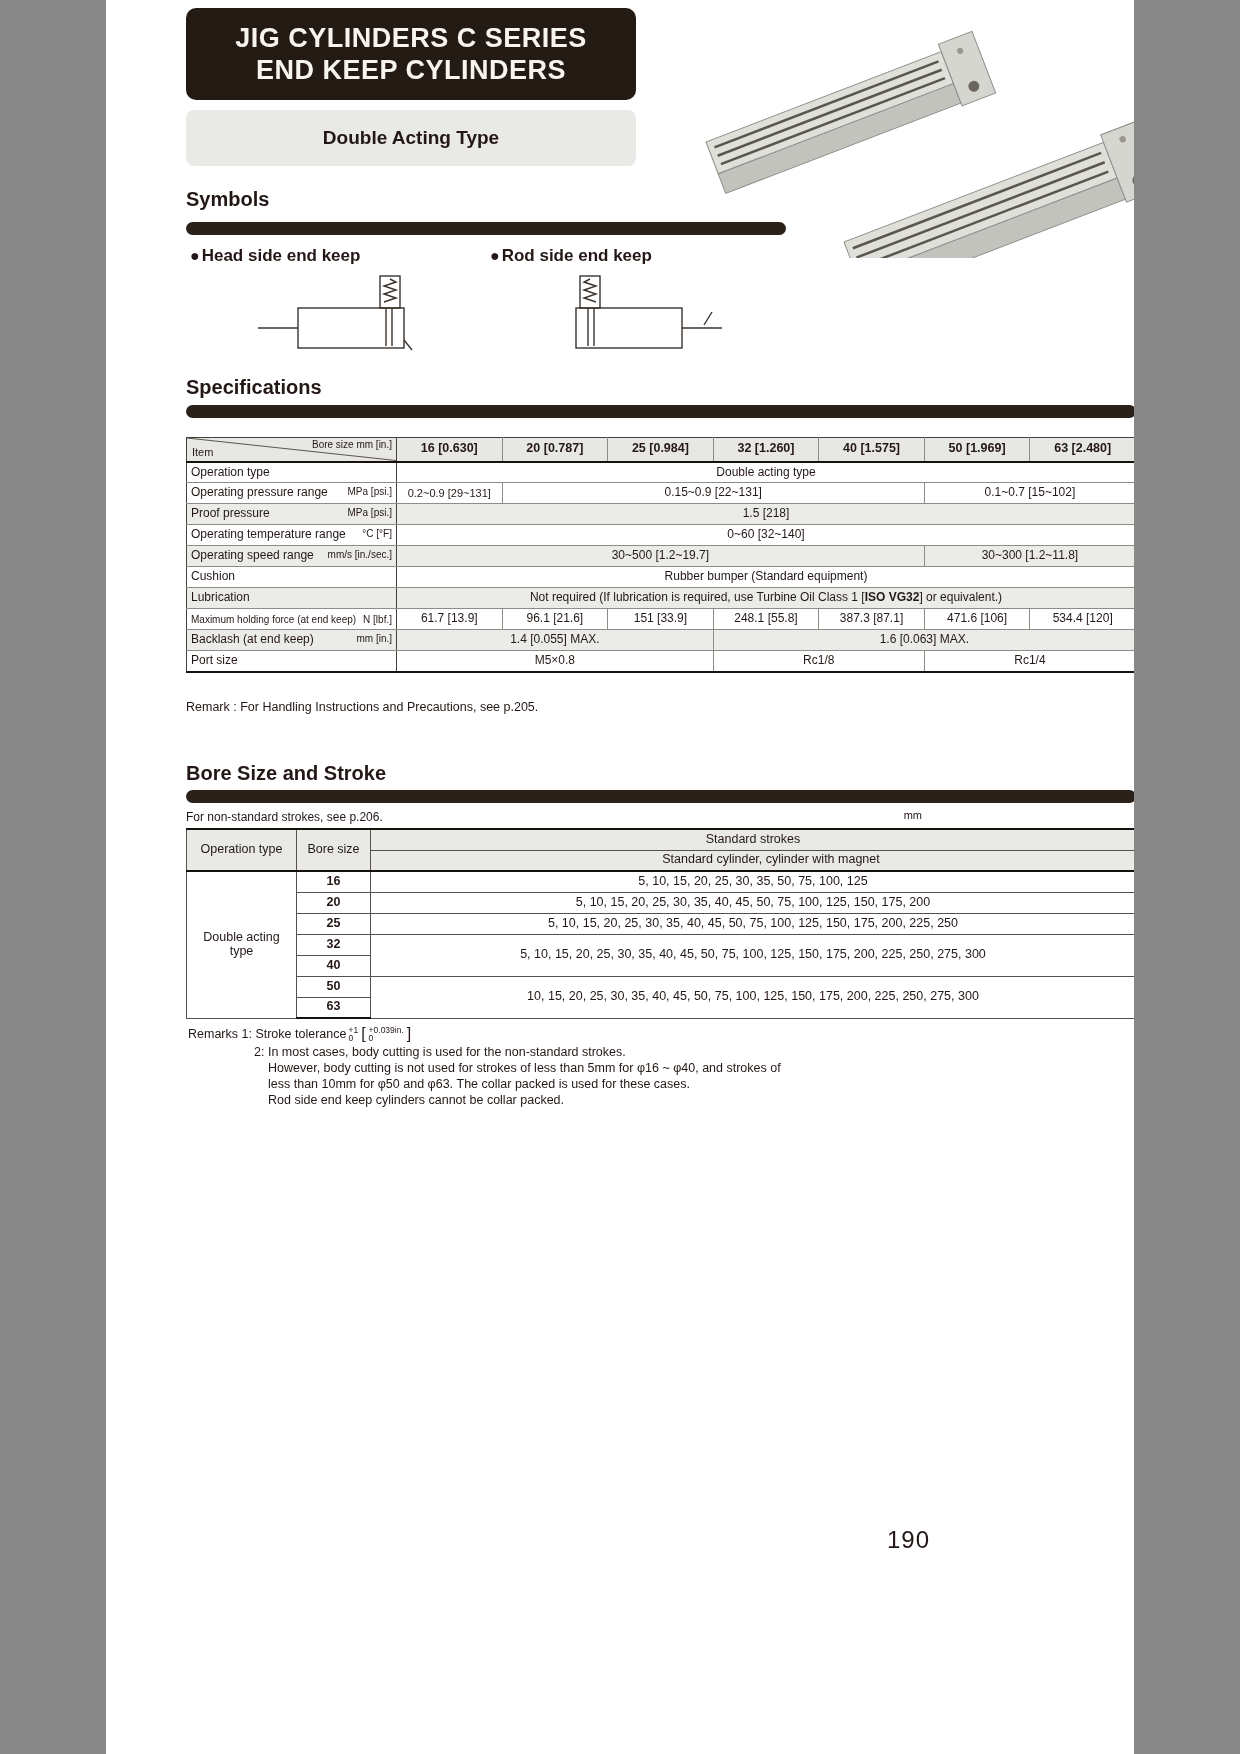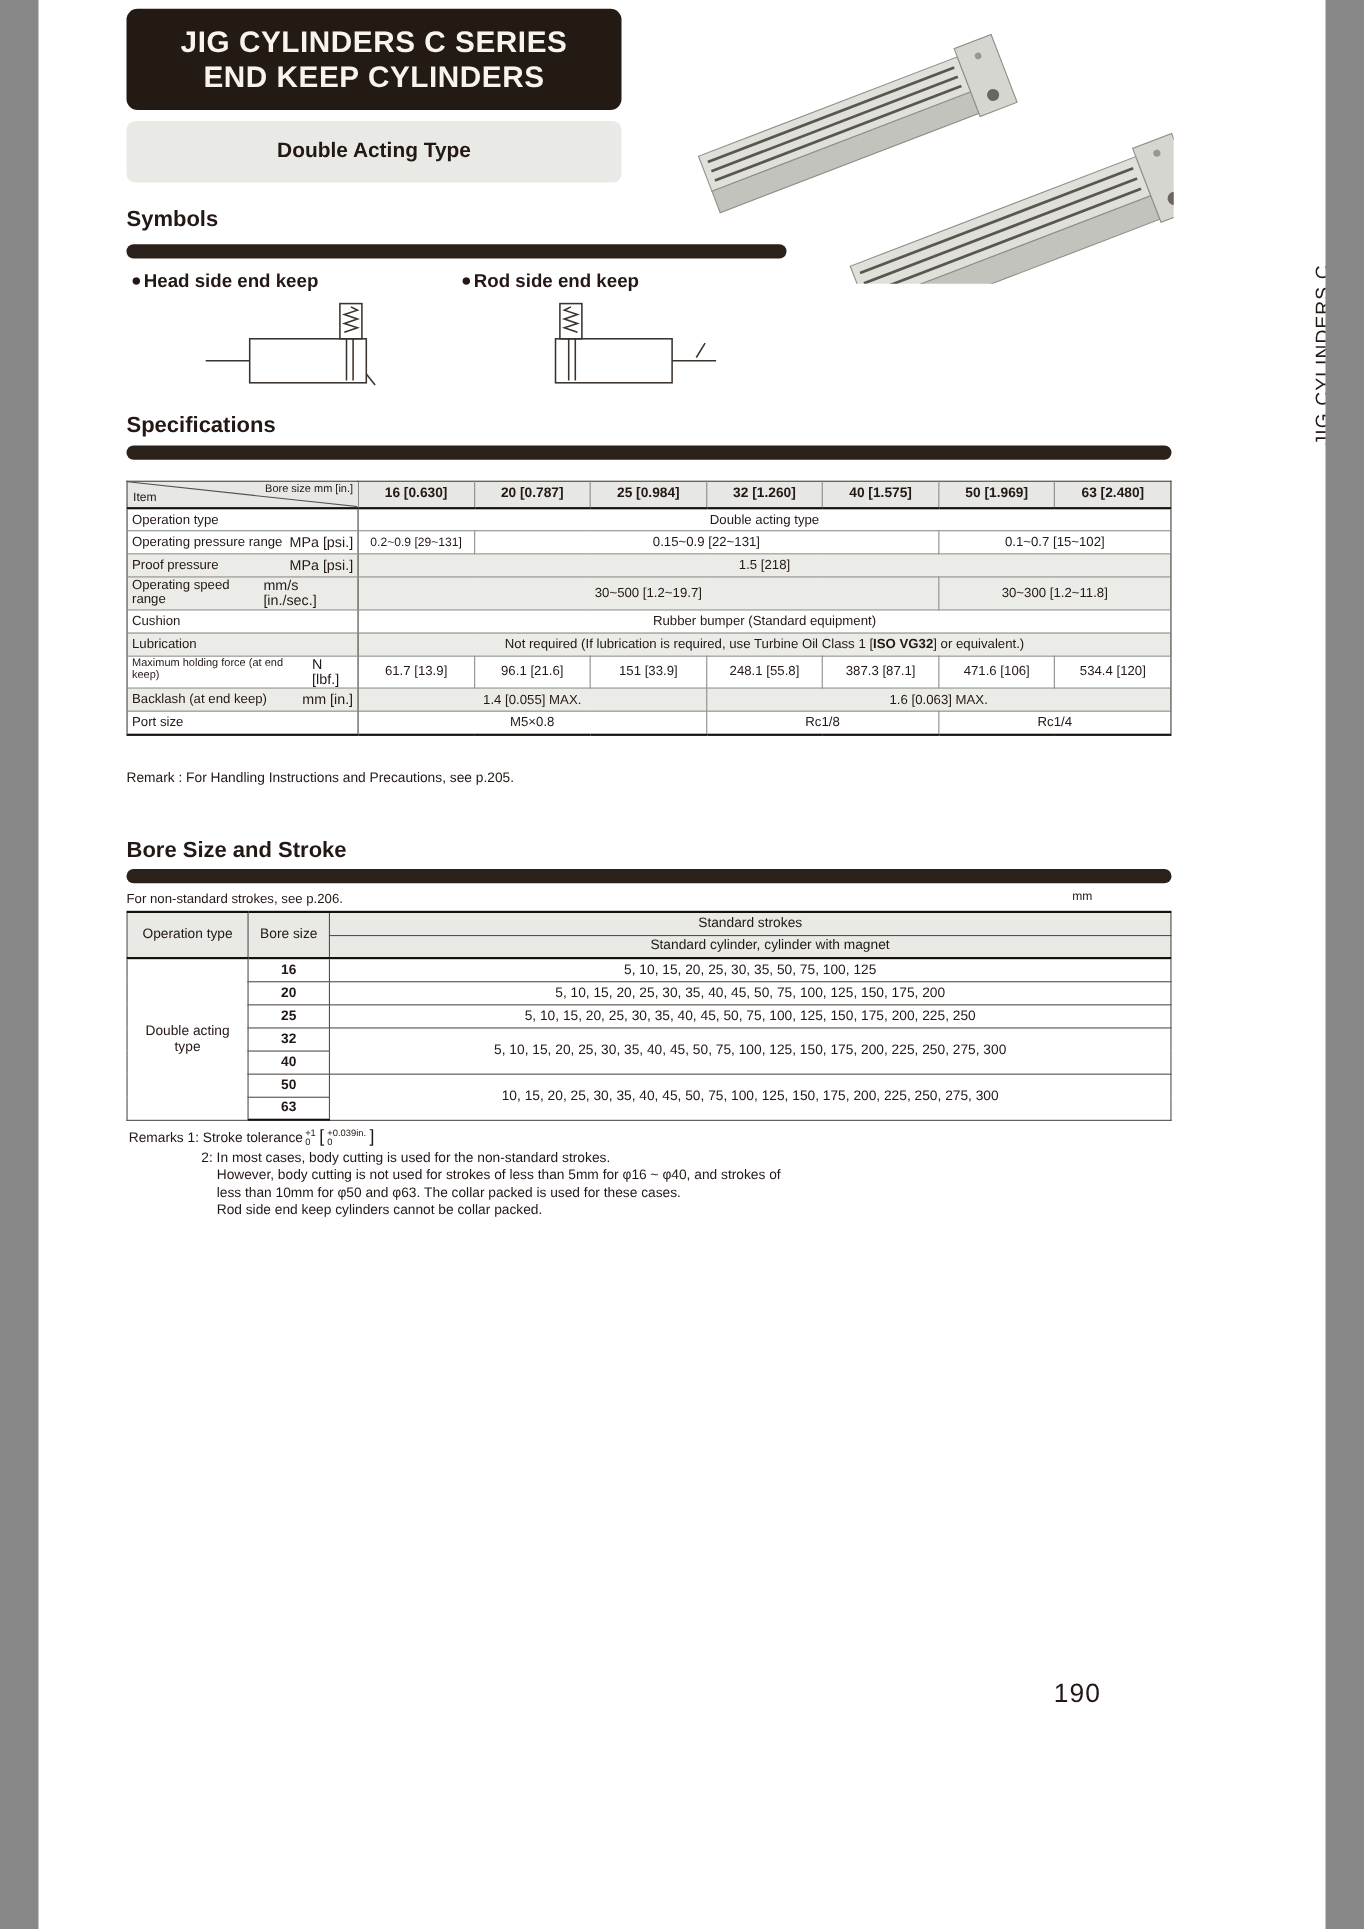--- a/index.html
+++ b/index.html
@@ -1,18 +1,18 @@
 <!DOCTYPE html>
 <html><head>
 <meta charset="utf-8">
 <style>
   * { margin:0; padding:0; box-sizing:border-box; }
   body { background:#888; }
   .page {
-    position:relative; width:1170px; height:1754px; margin:0 auto;
+    position:relative; width:1028px; height:1754px; margin:0 auto;
     background:#ffffff; color:#231815;
     font-family:"Liberation Sans", sans-serif; overflow:hidden;
   }
   
   .title-box {
     position:absolute; left:80px; top:8px; width:450px; height:92px;
     background:#241a14; border-radius:10px;
     display:flex; flex-direction:column; align-items:center; justify-content:center;
     color:#f7f4f0; font-weight:bold; font-size:27px; letter-spacing:.5px; line-height:1.2;
   }
@@ -45,21 +45,21 @@
   .spec tr.hdr td {
     background:#e7e7e4; border-top:1px solid #44403b; border-bottom:2px solid #17110d;
     font-weight:bold; text-align:center; font-size:12.5px; height:24px;
   }
   .spec td.lcol { border-left:1px solid #44403b; border-right:1px solid #44403b; text-align:left; }
   .spec td:last-child { border-right:1px solid #44403b; }
   .spec tr:last-child td { border-bottom:2px solid #17110d; }
   .spec tr.g td { background:#ebebe8; }
   .spec td.val { text-align:center; }
   .lblrow { display:flex; justify-content:space-between; align-items:flex-start; }
-  .lblrow .unit { font-size:13px; }
+  .lblrow .unit { font-size:10px; }
   .lbl-sm { font-size:10px; }
   .diagcell { position:relative; padding:0 !important; }
   .diagcell svg { position:absolute; left:0; top:0; width:100%; height:100%; }
   .corner-top { position:absolute; top:1px; right:4px; font-size:10px; }
   .corner-bot { position:absolute; bottom:2px; left:5px; font-size:11px; }
   .remark { position:absolute; font-size:12.5px; }
   
   .bs { position:absolute; left:80px; top:828px; width:950px; }
   .bs td { border:1px solid #55504b; height:21px; text-align:center; vertical-align:middle; padding:0 4px; font-size:12.5px; line-height:1.1; }
   .bs tr.hd td { background:#e9e9e6; }
@@ -202,20 +202,29 @@
     </tr>
     <tr class="g">
       <td class="lcol">
         <div class="lblrow">
               <span>Proof pressure</span>
               <span class="unit">MPa [psi.]</span>
             </div>
       </td>
       <td class="val" colspan="7">1.5 [218]</td>
     </tr>
+    <tr>
+      <td class="lcol">
+        <div class="lblrow">
+              <span>Operating temperature range</span>
+              <span class="unit">°C [°F]</span>
+            </div>
+      </td>
+      <td class="val" colspan="7">0~60 [32~140]</td>
+    </tr>
     <tr class="g">
       <td class="lcol">
         <div class="lblrow">
               <span>Operating speed range</span>
               <span class="unit">mm/s [in./sec.]</span>
             </div>
       </td>
       <td class="val" colspan="5">30~500 [1.2~19.7]</td>
       <td class="val" colspan="2">30~300 [1.2~11.8]</td>
     </tr>

